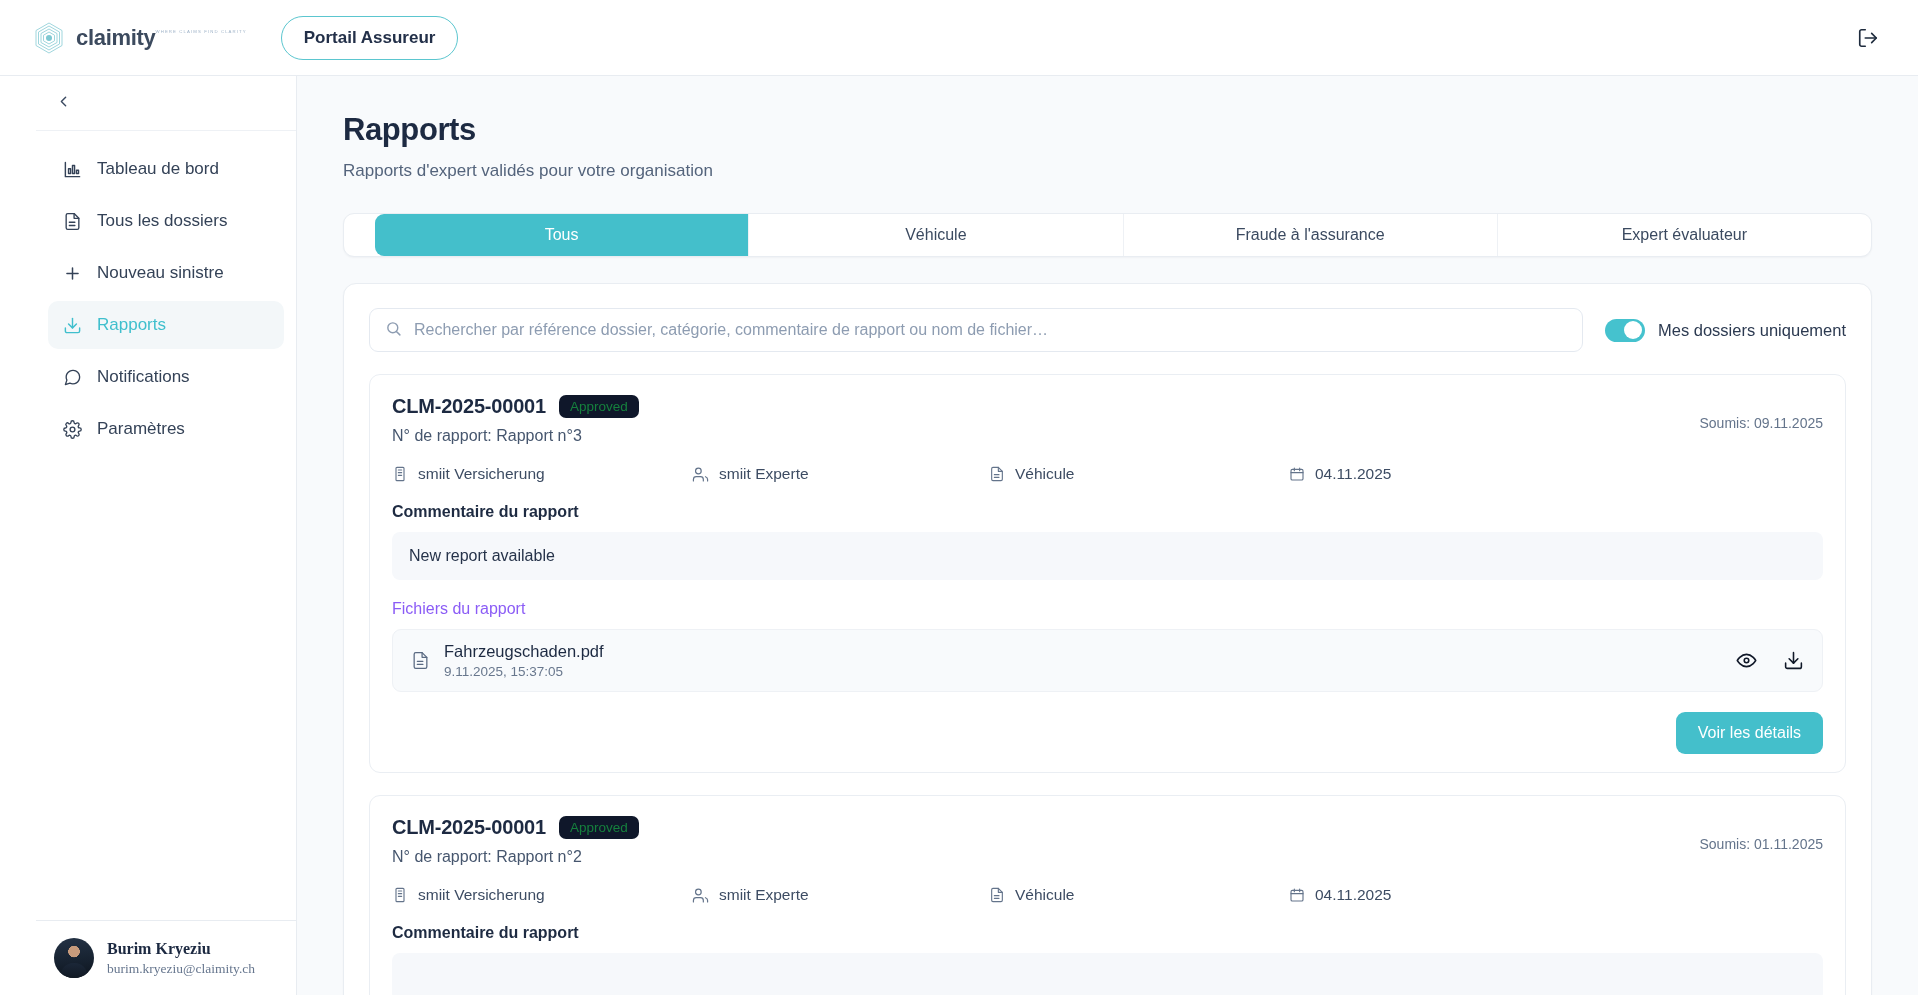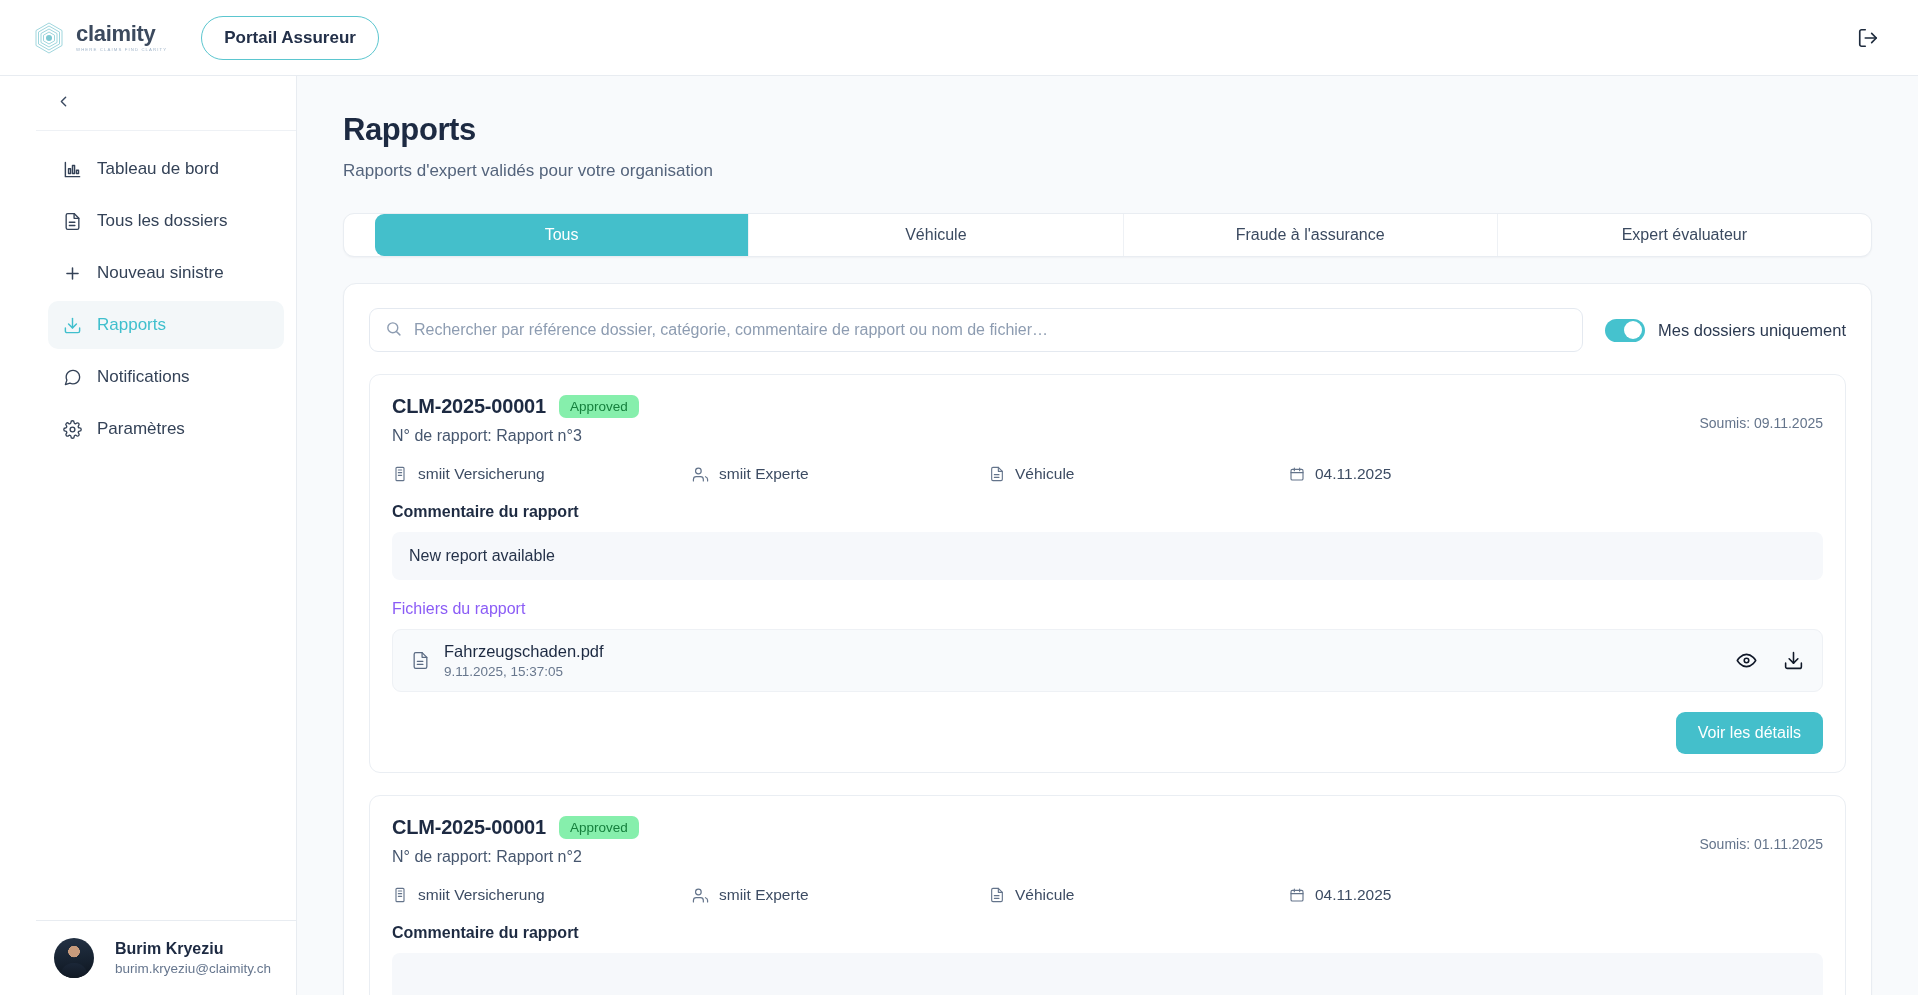--- a/index.html
+++ b/index.html
@@ -19,21 +19,21 @@
     background: #ffffff;
     border-bottom: 1px solid #e8ecf1;
     display: flex;
     align-items: center;
     padding: 0 30px 0 32px;
     position: relative;
     z-index: 5;
   }
   .brand { display: flex; align-items: center; gap: 10px; }
   .brand-mark { width: 34px; height: 34px; flex: 0 0 34px; }
-  .brand-text { display: flex; flex-direction: column; line-height: 1; }
+  .brand-text { display: flex; flex-direction: row; line-height: 1; }
   .brand-name {
     font-size: 22px;
     font-weight: 600;
     color: #3c4a5e;
     letter-spacing: -0.3px;
   }
   .brand-tag {
     font-size: 4.3px;
     letter-spacing: 1.1px;
     color: #9fb3c8;
@@ -98,22 +98,23 @@
   .nav-item .nav-ico { width: 20px; height: 20px; flex: 0 0 20px; display: flex; align-items: center; justify-content: center; }
   .nav-item.active { background: #f3f7f9; color: #3fbfcd; }
   .nav-item.active .nav-ico { color: #3fbfcd; }
 
   .sidebar-foot-spacer { flex: 1; }
   .profile {
     border-top: 1px solid #e8ecf1;
     padding: 17px 18px;
     display: flex;
     align-items: center;
-    gap: 21px;
+    gap: 13px;
     cursor: pointer;
+    font-family: Liberation Serif, serif;
   }
   .avatar {
     width: 40px; height: 40px; border-radius: 50%;
     flex: 0 0 40px;
     background: radial-gradient(circle at 50% 34%, #c79b7c 0 17%, rgba(199,155,124,0) 18%),
                 linear-gradient(175deg, #243245 0%, #16212f 60%, #0e151e 100%);
     position: relative;
     overflow: hidden;
   }
   .avatar::after {
@@ -241,21 +242,21 @@
   .card-head { display: flex; align-items: center; }
   .card-head-left { flex: 1; }
   .ref-line { display: flex; align-items: center; gap: 13px; }
   .ref-no {
     font-size: 20px;
     font-weight: 700;
     color: #1d2a42;
     letter-spacing: -0.2px;
   }
   .badge {
-    background: #86efac;
+    background: #0f172a;
     color: #15803d;
     font-size: 13.5px;
     padding: 4px 11px;
     border-radius: 7px;
     font-weight: 500;
   }
   .rep-no { margin-top: 9px; font-size: 16px; color: #46566e; }
   .submitted { font-size: 14px; color: #64748b; padding-top: 5px; }
 
   .meta-row {

